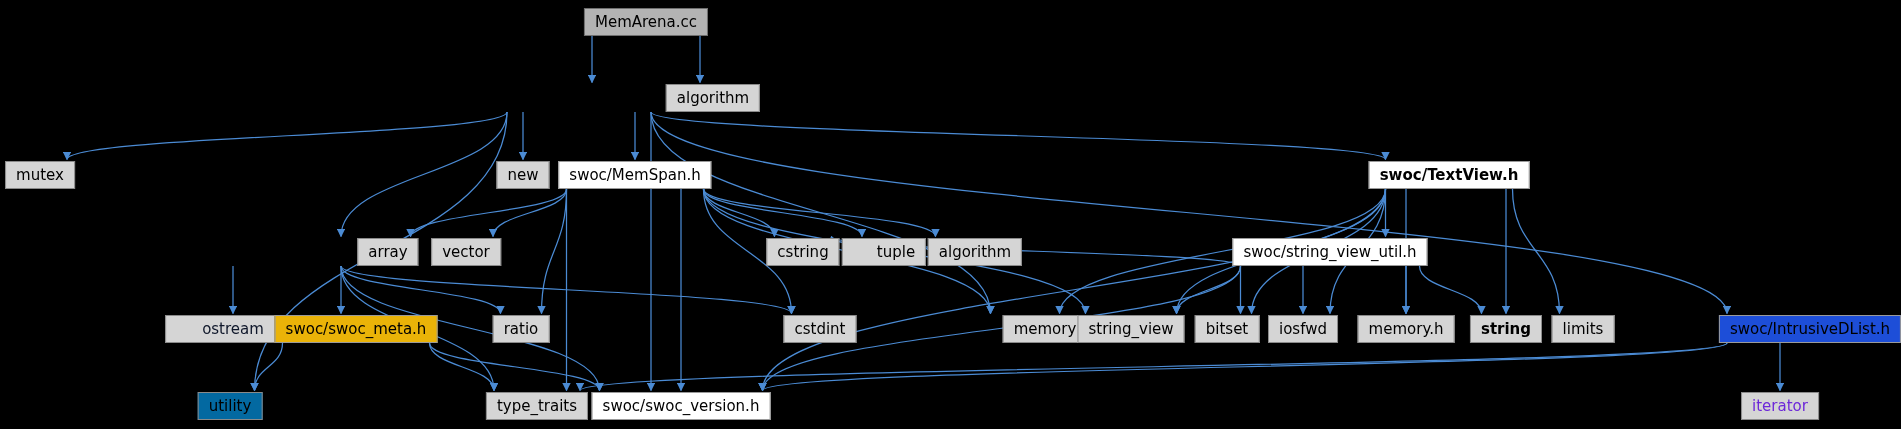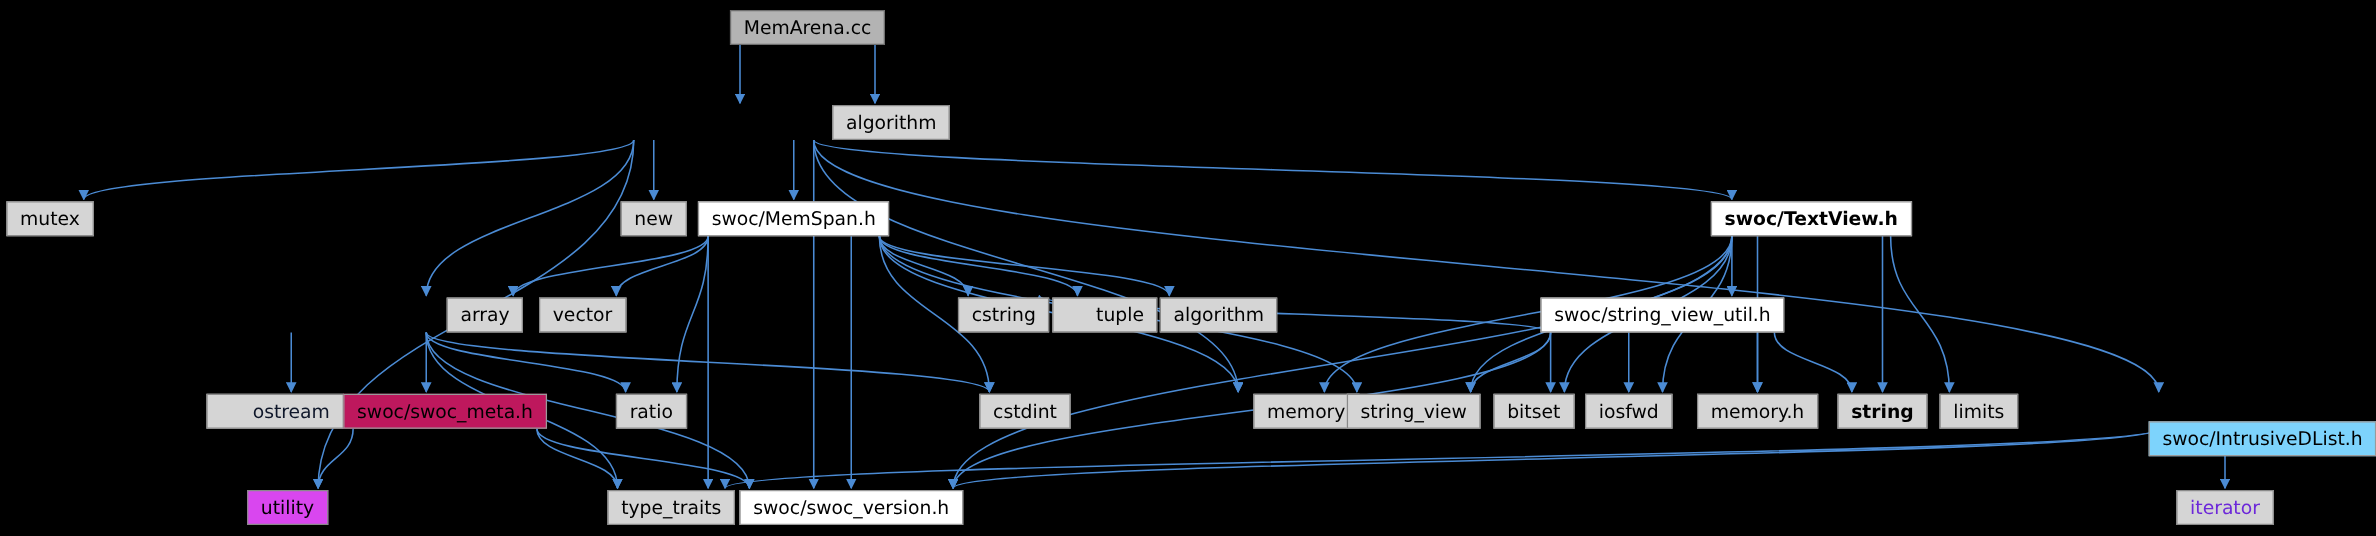--- a/index.html
+++ b/index.html
@@ -112,28 +112,28 @@
     <div class="node system" style="background: rgb(213, 213, 213); border-color: rgb(138, 138, 138); color: rgb(0, 0, 0); left: 523px; top: 161px;">new</div>
     <div class="node header" style="background: rgb(255, 255, 255); border-color: rgb(154, 154, 154); color: rgb(0, 0, 0); left: 635px; top: 161px;">swoc/MemSpan.h</div>
     <div class="node header" style="background: rgb(255, 255, 255); border-color: rgb(154, 154, 154); color: rgb(0, 0, 0); left: 1449px; top: 161px; font-weight: bold;">swoc/TextView.h</div>
     <div class="node system" style="background: rgb(213, 213, 213); border-color: rgb(138, 138, 138); color: rgb(0, 0, 0); left: 388px; top: 238px;">array</div>
     <div class="node system" style="background: rgb(213, 213, 213); border-color: rgb(138, 138, 138); color: rgb(0, 0, 0); left: 466px; top: 238px;">vector</div>
     <div class="node system" style="background: rgb(213, 213, 213); border-color: rgb(138, 138, 138); color: rgb(0, 0, 0); left: 803px; top: 238px;">cstring</div>
     <div class="node system" style="background: rgb(213, 213, 213); border-color: rgb(138, 138, 138); color: rgb(0, 0, 0); left: 884px; top: 238px; padding-left: 34px;">tuple</div>
     <div class="node system" style="background: rgb(213, 213, 213); border-color: rgb(138, 138, 138); color: rgb(0, 0, 0); left: 975px; top: 238px;">algorithm</div>
     <div class="node header" style="background: rgb(255, 255, 255); border-color: rgb(154, 154, 154); color: rgb(0, 0, 0); left: 1330px; top: 238px;">swoc/string_view_util.h</div>
     <div class="node system" style="background: rgb(213, 213, 213); border-color: rgb(138, 138, 138); color: #0f172a; left: 220px; top: 315px; padding-left: 36px;">ostream</div>
-    <div class="node header" style="background: #be185d; border-color: rgb(154, 154, 154); color: rgb(0, 0, 0); left: 356px; top: 315px;">swoc/swoc_meta.h</div>
+    <div class="node header" style="background: #eab308; border-color: rgb(154, 154, 154); color: rgb(0, 0, 0); left: 356px; top: 315px;">swoc/swoc_meta.h</div>
     <div class="node system" style="background: rgb(213, 213, 213); border-color: rgb(138, 138, 138); color: rgb(0, 0, 0); left: 521px; top: 315px;">ratio</div>
     <div class="node system" style="background: rgb(213, 213, 213); border-color: rgb(138, 138, 138); color: rgb(0, 0, 0); left: 820px; top: 315px;">cstdint</div>
     <div class="node system" style="background: rgb(213, 213, 213); border-color: rgb(138, 138, 138); color: rgb(0, 0, 0); left: 1025px; top: 315px; margin-left: 20px;">memory</div>
     <div class="node system" style="background: rgb(213, 213, 213); border-color: rgb(138, 138, 138); color: rgb(0, 0, 0); left: 1131px; top: 315px;">string_view</div>
     <div class="node system" style="background: rgb(213, 213, 213); border-color: rgb(138, 138, 138); color: rgb(0, 0, 0); left: 1227px; top: 315px;">bitset</div>
     <div class="node system" style="background: rgb(213, 213, 213); border-color: rgb(138, 138, 138); color: rgb(0, 0, 0); left: 1303px; top: 315px;">iosfwd</div>
     <div class="node system" style="background: rgb(213, 213, 213); border-color: rgb(138, 138, 138); color: rgb(0, 0, 0); left: 1406px; top: 315px;">memory.h</div>
     <div class="node system" style="background: rgb(213, 213, 213); border-color: rgb(138, 138, 138); color: rgb(0, 0, 0); left: 1506px; top: 315px; font-weight: bold;">string</div>
     <div class="node system" style="background: rgb(213, 213, 213); border-color: rgb(138, 138, 138); color: rgb(0, 0, 0); left: 1583px; top: 315px;">limits</div>
-    <div class="node header" style="background: #7dd3fc; border-color: rgb(154, 154, 154); color: rgb(0, 0, 0); left: 1810px; top: 315px; margin-top: 22px;">swoc/IntrusiveDList.h</div>
-    <div class="node system" style="background: #d946ef; border-color: rgb(138, 138, 138); color: rgb(0, 0, 0); left: 230px; top: 392px;">utility</div>
+    <div class="node header" style="background: #1d4ed8; border-color: rgb(154, 154, 154); color: rgb(0, 0, 0); left: 1810px; top: 315px;">swoc/IntrusiveDList.h</div>
+    <div class="node system" style="background: #0369a1; border-color: rgb(138, 138, 138); color: rgb(0, 0, 0); left: 230px; top: 392px;">utility</div>
     <div class="node system" style="background: rgb(213, 213, 213); border-color: rgb(138, 138, 138); color: rgb(0, 0, 0); left: 537px; top: 392px;">type_traits</div>
     <div class="node header" style="background: rgb(255, 255, 255); border-color: rgb(154, 154, 154); color: rgb(0, 0, 0); left: 681px; top: 392px;">swoc/swoc_version.h</div>
     <div class="node system" style="background: rgb(213, 213, 213); border-color: rgb(138, 138, 138); color: #6d28d9; left: 1780px; top: 392px;">iterator</div>
   </div>
 
 </body></html>

